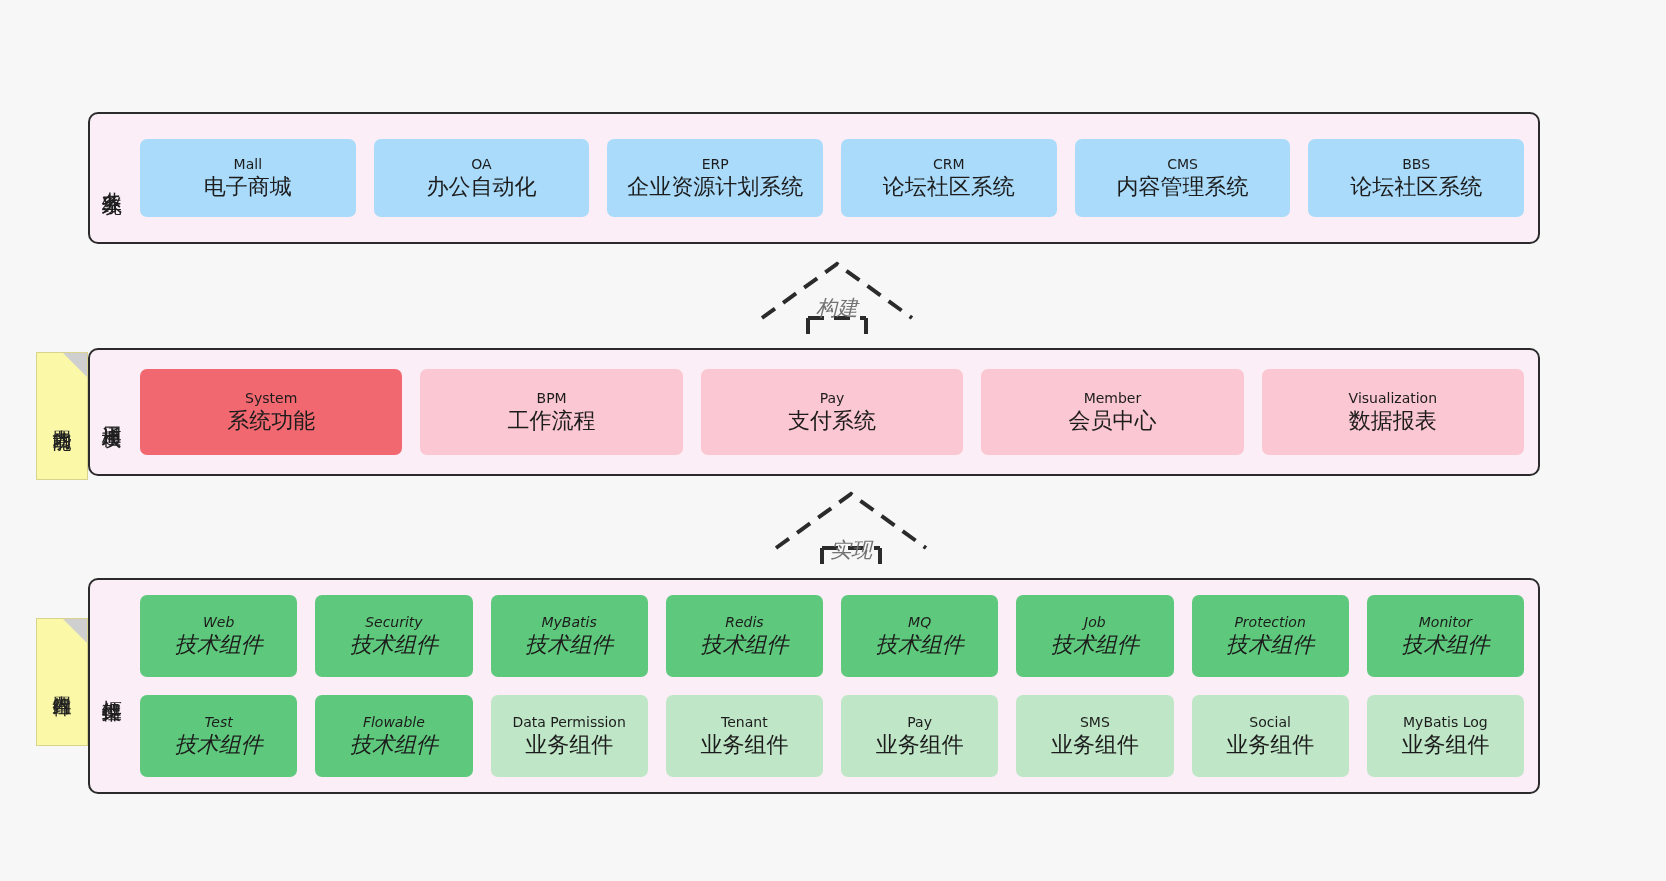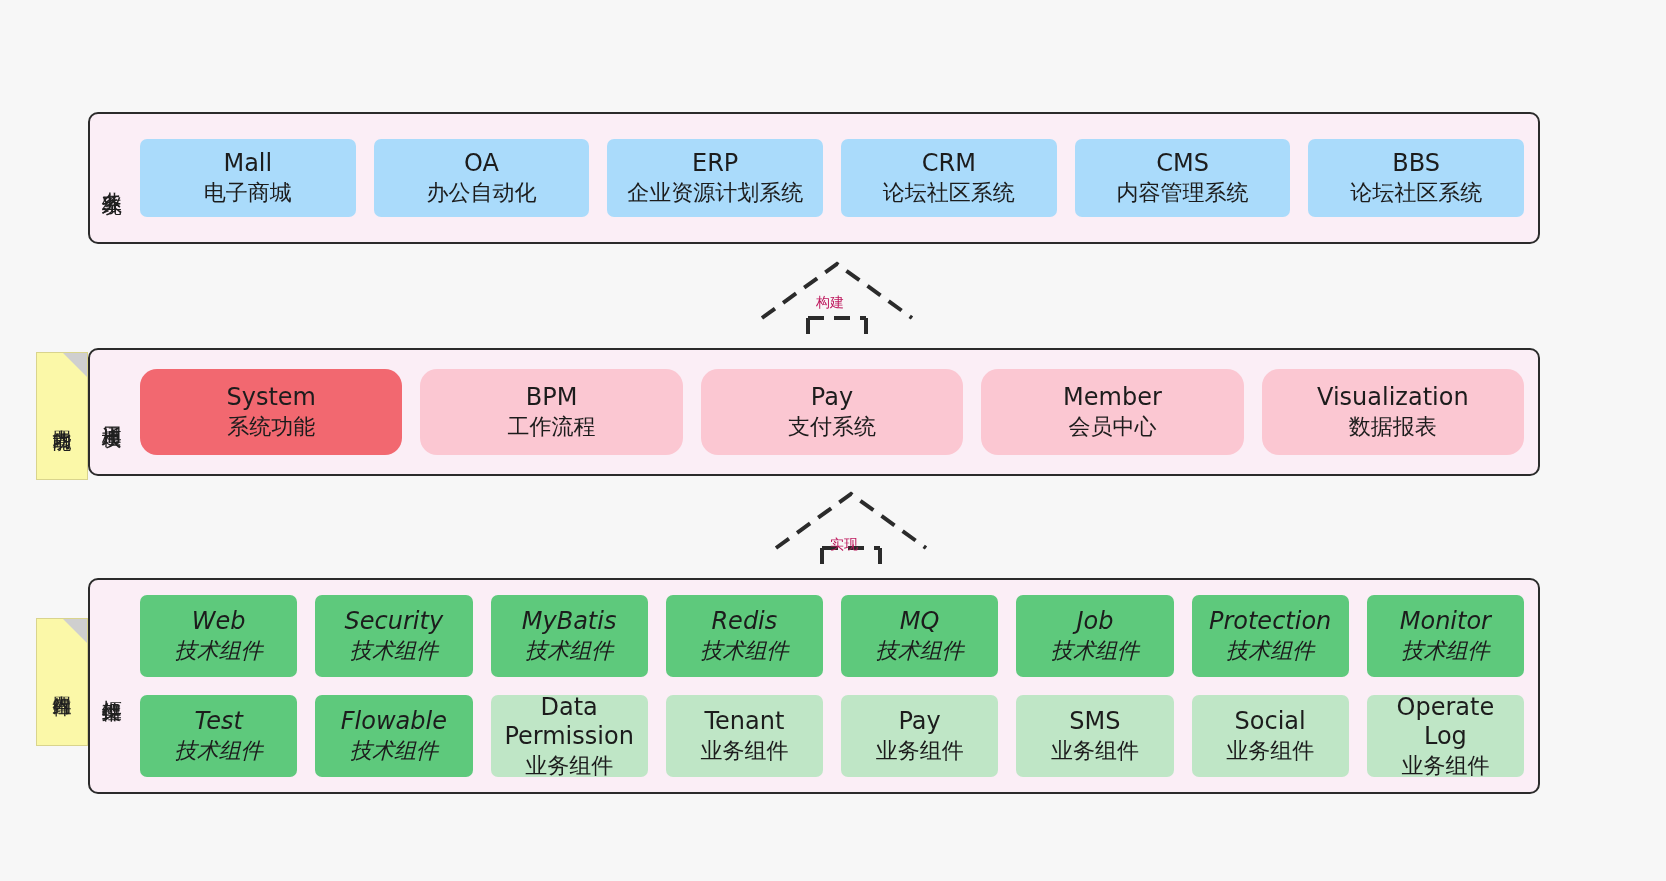--- a/index.html
+++ b/index.html
@@ -65,25 +65,25 @@
     display: flex;
     flex-direction: column;
     align-items: center;
     justify-content: center;
     text-align: center;
     color: #1c1c1c;
     box-sizing: border-box;
     padding: 4px 6px;
     line-height: 1.24;
   }
-  .node .en { font-size: 24px; }
+  .node .en { font-size: 14px; }
   .node .cn { font-size: 22px; }
 
   .h-biz   { height: 78px; }
-  .h-mod   { height: 86px; border-radius: 17px; }
+  .h-mod   { height: 86px; }
   .h-frame { height: 82px; }
 
   
   .c-blue        { background: #aadbfb; }
   .c-red         { background: #f26870; }
   .c-pink        { background: #fbc7d2; }
   .c-green       { background: #5ec97c; font-style: italic; }
   .c-green-light { background: #bfe6c6; }
 
   
@@ -120,25 +120,26 @@
   #note-functions  { left: 36px; top: 352px; width: 52px; height: 128px; }
   #note-components { left: 36px; top: 618px; width: 52px; height: 128px; }
 
   
   .arrow-group { position: absolute; }
   #arrow-build    { left: 752px; top: 258px; width: 170px; height: 86px; }
   #arrow-realize  { left: 766px; top: 488px; width: 170px; height: 86px; }
   .arrow-group svg { display: block; }
   .arrow-label {
     position: absolute;
-    font-size: 14px;
-    color: #be185d;
+    font-size: 21px;
+    color: #737373;
     background: transparent;
     white-space: nowrap;
     user-select: none;
+    font-style: italic;
   }
   #arrow-build .arrow-label   { left: 64px; top: 36px; }
   #arrow-realize .arrow-label { left: 64px; top: 48px; }
 </style>
 </head>
 <body>
 
 <div id="canvas">
 
   <div class="layer" id="layer-business">
@@ -277,21 +278,21 @@
         </div>
         <div class="node h-frame c-green-light">
           <span class="en">SMS</span>
           <span class="cn">业务组件</span>
         </div>
         <div class="node h-frame c-green-light">
           <span class="en">Social</span>
           <span class="cn">业务组件</span>
         </div>
         <div class="node h-frame c-green-light">
-          <span class="en">Operate Log</span>
+          <span class="en">MyBatis Log</span>
           <span class="cn">业务组件</span>
         </div>
       </div>
     </div>
   </div>
 
   <div class="note" id="note-functions">
     <span class="fold"></span>
     <span>内置功能</span>
   </div>

